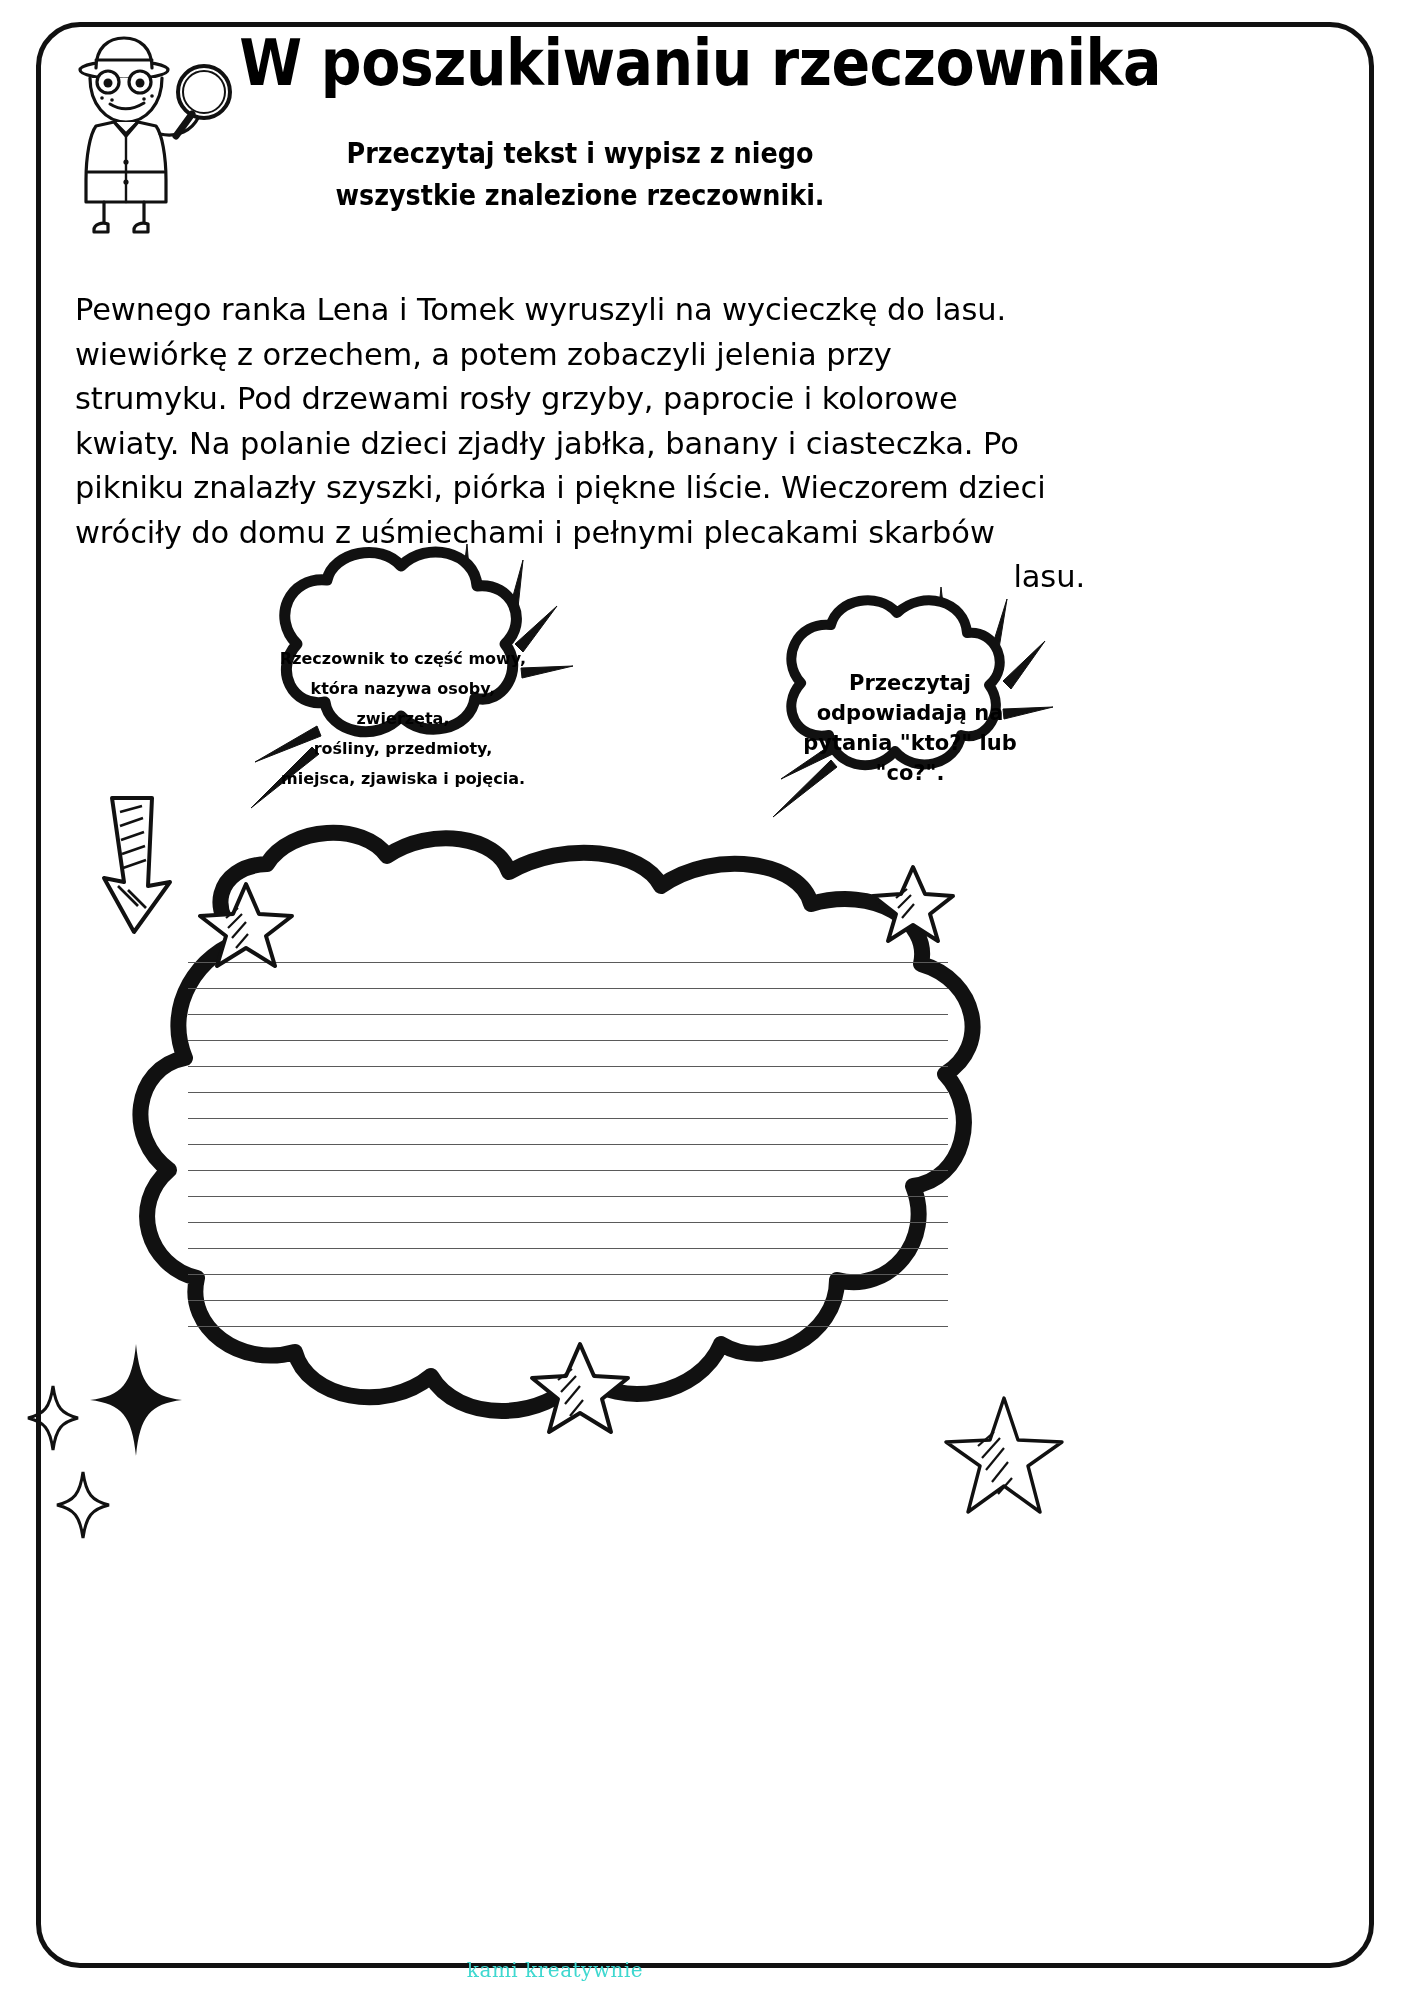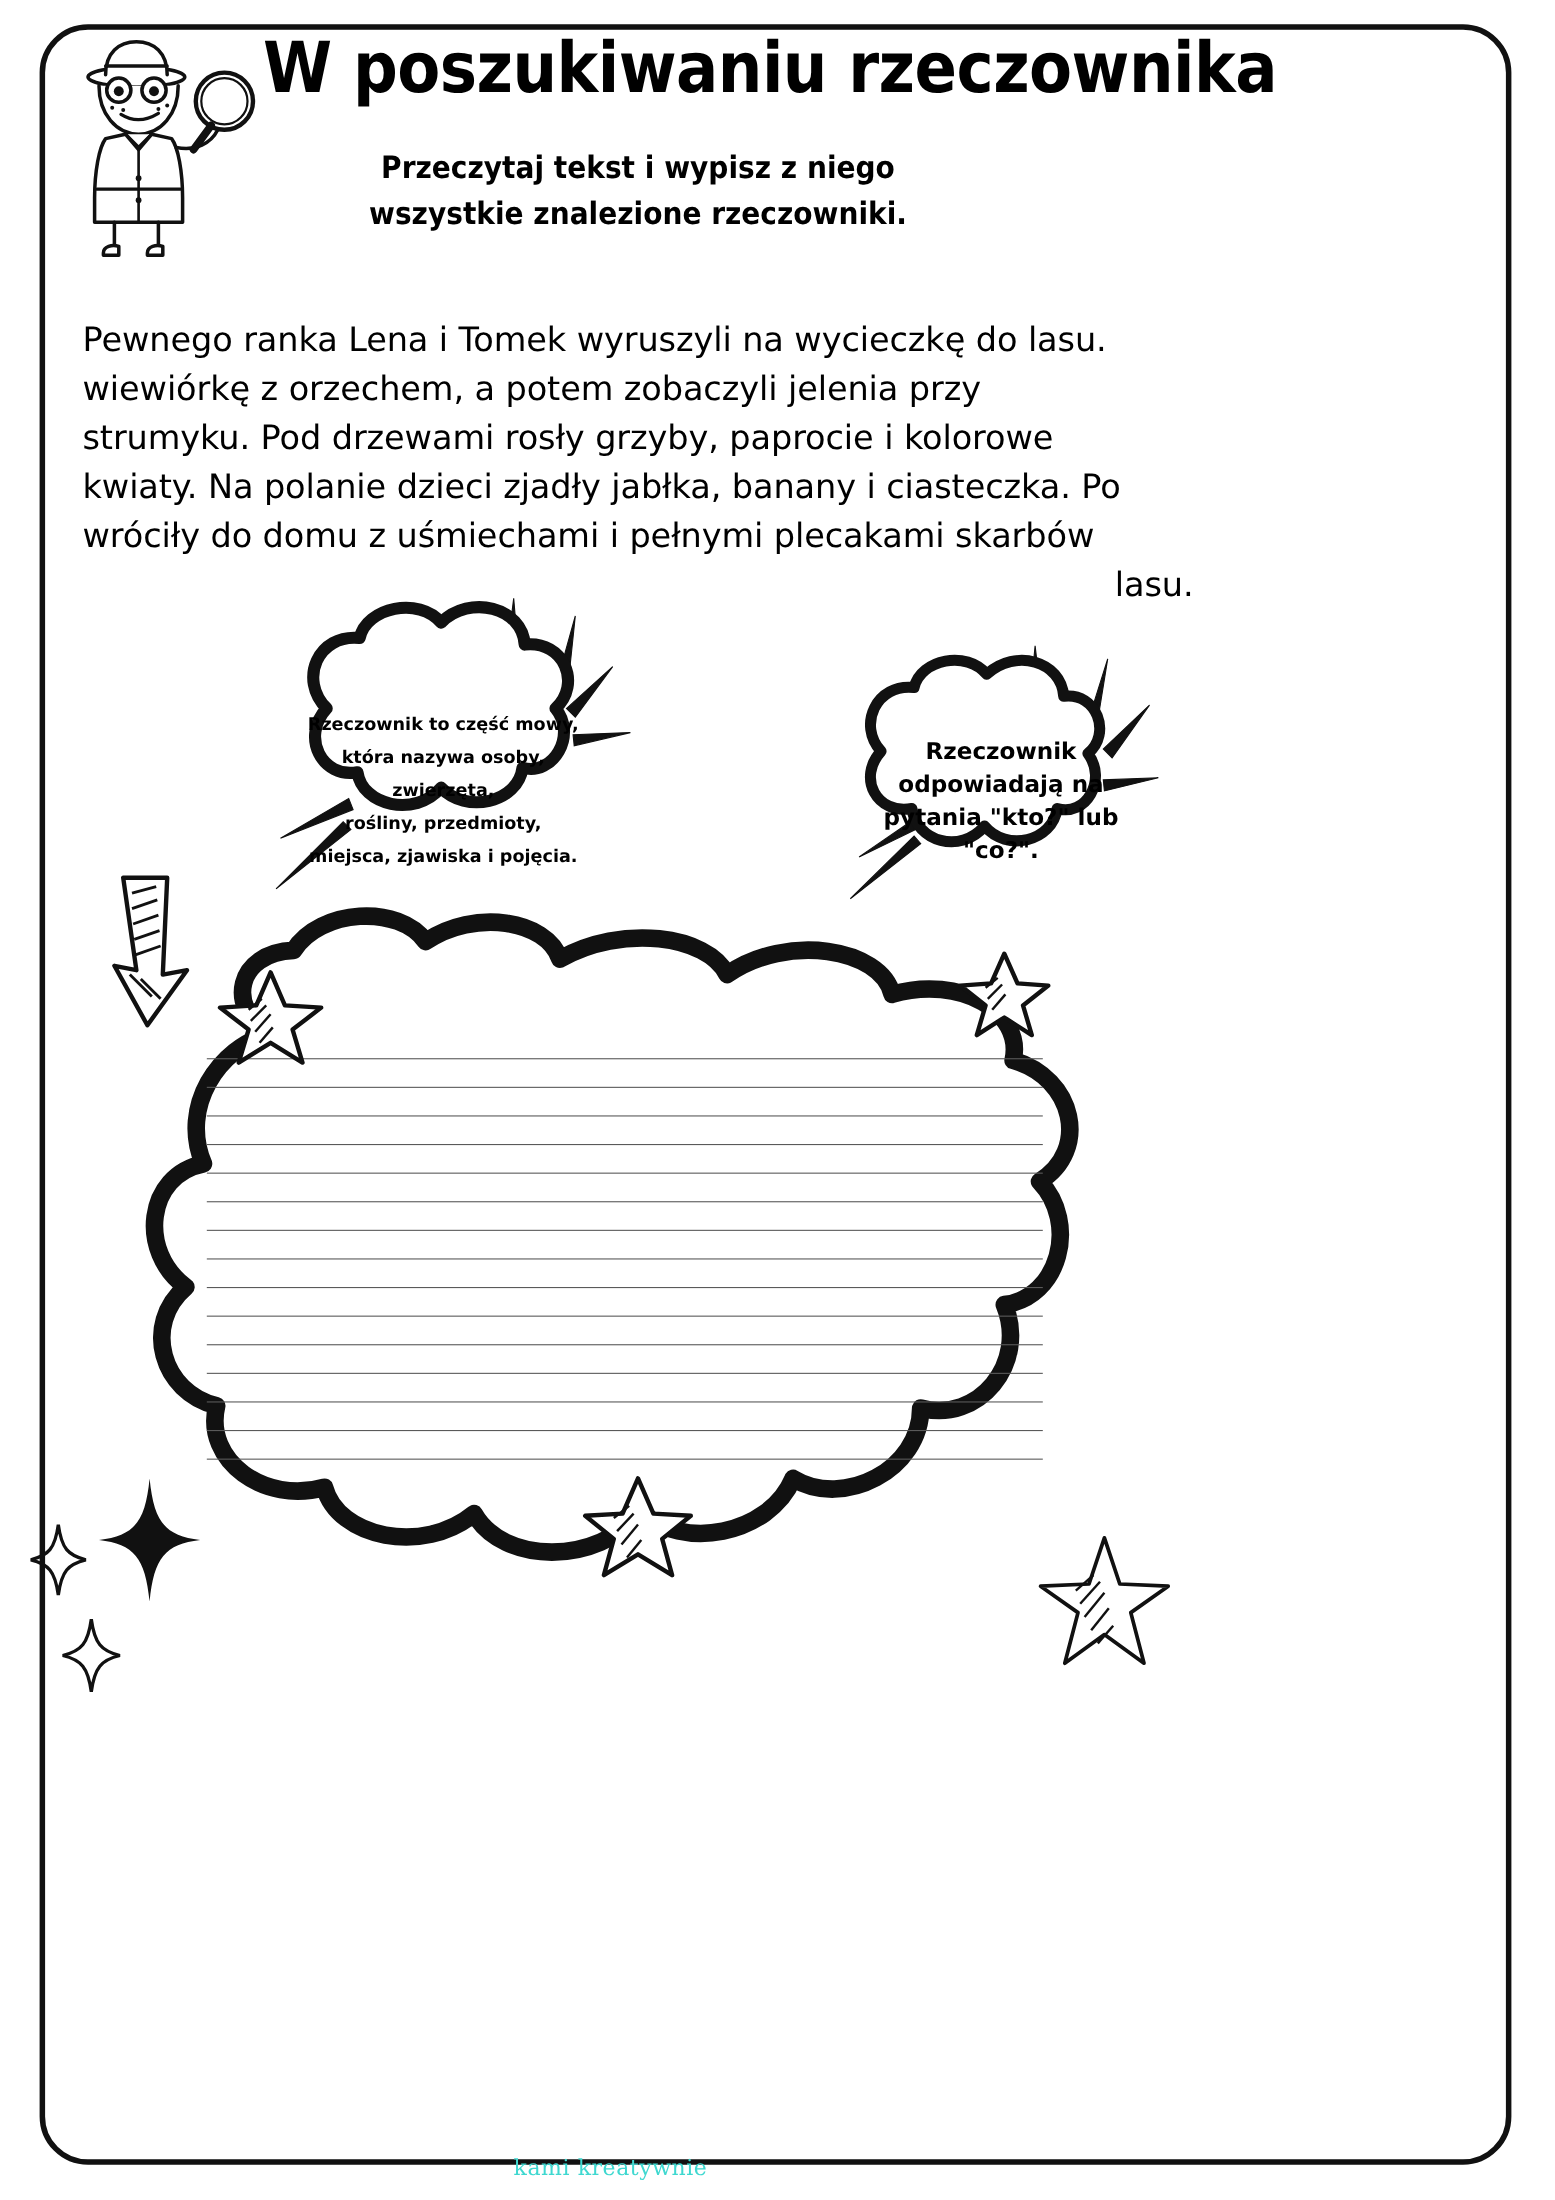--- a/index.html
+++ b/index.html
@@ -215,20 +215,21 @@
       <div>Przeczytaj tekst i wypisz z niego</div>
       <div>wszystkie znalezione rzeczowniki.</div>
     </div>
   </div>
 
   <div id="passage">
     <div>Pewnego ranka Lena i Tomek wyruszyli na wycieczkę do lasu.</div>
     <div>wiewiórkę z orzechem, a potem zobaczyli jelenia przy</div>
     <div>strumyku. Pod drzewami rosły grzyby, paprocie i kolorowe</div>
     <div>kwiaty. Na polanie dzieci zjadły jabłka, banany i ciasteczka. Po</div>
+    <div>pikniku znalazły szyszki, piórka i piękne liście. Wieczorem dzieci</div>
     <div>wróciły do domu z uśmiechami i pełnymi plecakami skarbów</div>
     <div class="lastline">lasu.</div>
   </div>
 
   <svg id="bubble-left" class="bubble-wrap" viewBox="0 0 430 310">
     <defs>
       <pattern id="halftoneL" width="13" height="13" patternUnits="userSpaceOnUse">
         <circle cx="6.5" cy="6.5" r="3.1" fill="#111"></circle>
       </pattern>
       <clipPath id="clipHaloL">
@@ -290,21 +291,21 @@
       <path d="M196 2 L192 44 L201 44 Z"></path>
       <path d="M308 122 L258 124 L259 134 Z"></path>
     </g>
 
     <path d="M56 98 C34 74 52 36 86 40 C92 14 134 6 152 28
              C178 4 220 16 222 48 C252 44 266 82 244 100
              C262 124 242 158 216 150 C212 180 170 190 150 166
              C128 192 88 180 84 150 C52 156 34 122 56 98 Z" fill="#fff" stroke="#111" stroke-width="10" stroke-linejoin="round"></path>
   </svg>
   <div id="bubble-right-text" class="bubble-text">
-    <div>Rzeczownik</div>
+    <div>Przeczytaj</div>
     <div>odpowiadają na</div>
     <div>pytania "kto?" lub</div>
     <div>"co?".</div>
   </div>
 
   <svg class="deco" style="left:98px; top:790px; width:80px; height:150px;" viewBox="0 0 80 150" fill="#fff" stroke="#111" stroke-width="4" stroke-linejoin="round">
     <path d="M14 8 L54 8 L50 96 L72 92 L36 142 L6 88 L26 92 Z"></path>
     <g stroke="#111" stroke-width="2.6">
       <path d="M22 22 L44 16"></path>
       <path d="M22 36 L45 28"></path>

